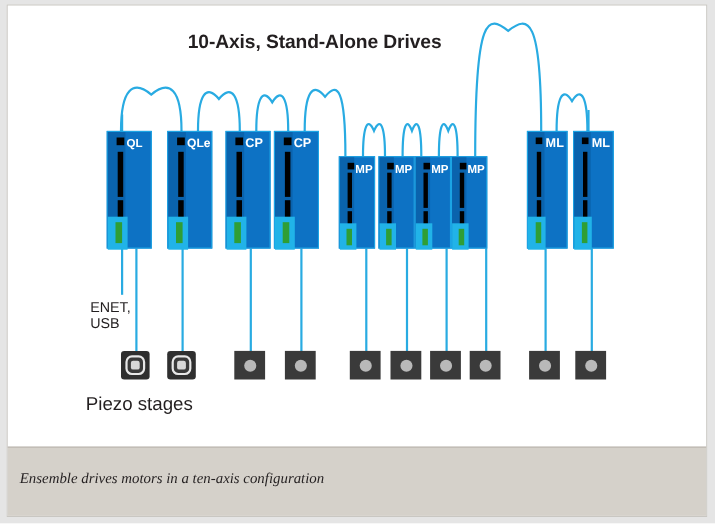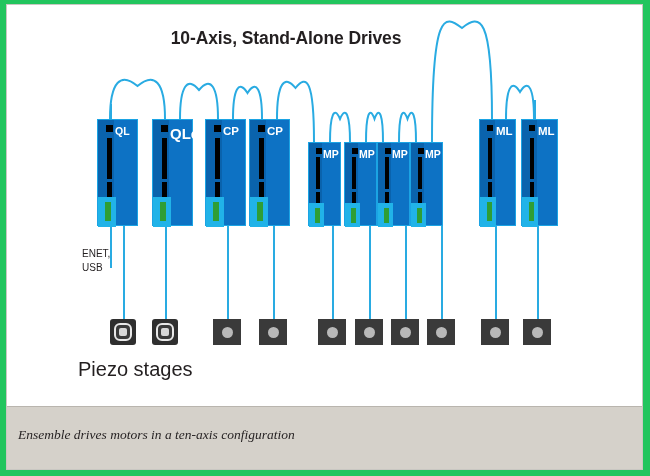--- a/index.html
+++ b/index.html
@@ -7,21 +7,21 @@
     padding: 0;
     background: #ffffff;
   }
   body {
     font-family: "Liberation Sans", sans-serif;
   }
   #root {
     position: relative;
     width: 650px;
     height: 476px;
-    background: #22c55e;
+    background: #e5e5e5;
     overflow: hidden;
   }
   .frame {
     position: absolute;
     left: 6px;
     top: 4px;
     width: 637px;
     height: 466px;
     border: 1px solid #c9c7c2;
     background: #ffffff;
@@ -146,31 +146,31 @@
     width: 11px;
     height: 11px;
     border-radius: 50%;
     background: #b9b9b9;
   }
 
   
   .enet {
     position: absolute;
     left: 82px;
-    top: 247px;
-    font-size: 10px;
+    top: 273px;
+    font-size: 13px;
     color: #231f20;
     line-height: 14px;
     font-weight: normal;
   }
   .cap-piezo {
     position: absolute;
     left: 78px;
     top: 358px;
-    font-size: 20px;
+    font-size: 17px;
     color: #231f20;
   }
   .cap-servo {
     position: absolute;
     left: 243px;
     top: 358px;
     font-size: 17px;
     color: #231f20;
   }
 
@@ -255,21 +255,21 @@
         <div class="greenled" style="left: 7px; top: 82px; width: 6px; height: 19px;"></div>
         <div class="lbl" style="left: 17px; top: 6px; font-size: 10.5px;">QL</div>
       </div>
       <div class="drive" style="left: 152px; top: 119px; width: 41px; height: 107px;">
         <div class="body-shade"></div>
         <div class="topsq" style="left: 8px; top: 5px; width: 7px; height: 7px;"></div>
         <div class="bar" style="left: 9px; top: 18px; width: 5px; height: 41px;"></div>
         <div class="bar" style="left: 9px; top: 62px; width: 5px; height: 24px;"></div>
         <div class="cyanpanel" style="left: 0px; top: 77px; width: 18px; height: 30px;"></div>
         <div class="greenled" style="left: 7px; top: 82px; width: 6px; height: 19px;"></div>
-        <div class="lbl" style="left: 17px; top: 6px; font-size: 15px;">QLe</div>
+        <div class="lbl" style="left: 17px; top: 6px; font-size: 11px;">QLe</div>
       </div>
       <div class="drive" style="left: 205px; top: 119px; width: 41px; height: 107px;">
         <div class="body-shade"></div>
         <div class="topsq" style="left: 8px; top: 5px; width: 7px; height: 7px;"></div>
         <div class="bar" style="left: 9px; top: 18px; width: 5px; height: 41px;"></div>
         <div class="bar" style="left: 9px; top: 62px; width: 5px; height: 24px;"></div>
         <div class="cyanpanel" style="left: 0px; top: 77px; width: 18px; height: 30px;"></div>
         <div class="greenled" style="left: 7px; top: 82px; width: 6px; height: 19px;"></div>
         <div class="lbl" style="left: 17px; top: 6px; font-size: 11.5px;">CP</div>
       </div>

